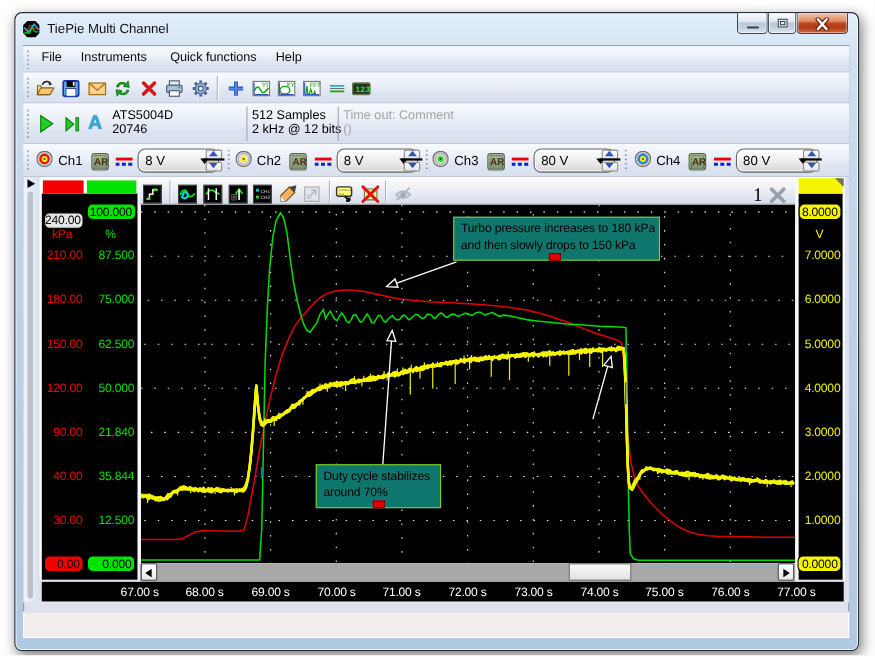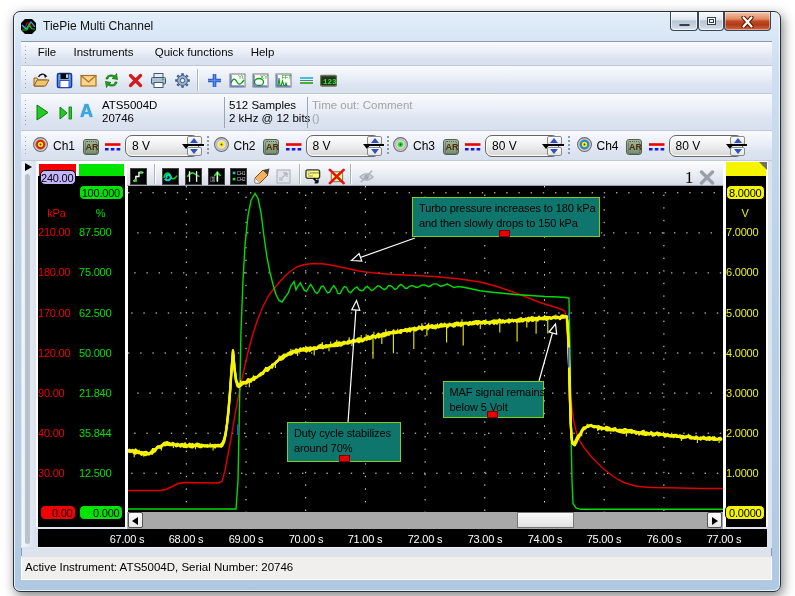--- a/index.html
+++ b/index.html
@@ -25,21 +25,21 @@
  background:linear-gradient(180deg,#aab896 0%,#8ea07a 55%,#7e9168 100%);color:#4a2e14;font-size:9px;font-weight:bold;text-align:center;line-height:14px}
 .arin{display:block;margin:1px;border:1px dotted #3a5a9a;border-radius:2px;line-height:11px}
 .combo{position:absolute;top:135px;width:74px;height:21.5px;border:1px solid #666;border-radius:7px;box-shadow:inset 0 0 0 1px #fff;background:linear-gradient(180deg,#ffffff,#ececec 55%,#d6d6d6);font-size:12px;color:#000;line-height:20px;padding-left:6px}
 .combo .dar{position:absolute;right:8px;top:8px;width:0;height:0;border-left:4px solid transparent;border-right:4px solid transparent;border-top:5px solid #000}
 .spin{position:absolute;top:135.5px;width:15px;height:21px}
 .spin .b{position:absolute;left:0;width:15px;height:9.5px;border:1px solid #8a8a8a;background:linear-gradient(180deg,#fff,#e4e4e4);text-align:center;line-height:7px;overflow:hidden}
 .spin .t{top:0;border-radius:2px}.spin .d{top:11px;border-radius:2px}
 .tri-u{display:inline-block;width:0;height:0;border-left:4px solid transparent;border-right:4px solid transparent;border-bottom:5px solid #3050c8;vertical-align:2.5px}
 .tri-d{display:inline-block;width:0;height:0;border-left:4px solid transparent;border-right:4px solid transparent;border-top:5px solid #3050c8;vertical-align:2.5px}
 .csep{position:absolute;top:136px;width:2px;height:20px;background-image:radial-gradient(circle at 1px 1px,#8b96a8 0.7px,rgba(0,0,0,0) 1px);background-size:2px 4px}
-.axl{position:absolute;height:14px;line-height:14px;font-size:11px;text-align:left;letter-spacing:-0.2px}
+.axl{position:absolute;height:14px;line-height:14px;font-size:11px;text-align:right;letter-spacing:-0.2px}
 .red{color:#f00000}.grn{color:#00e000}.yel{color:#f0f000}
 .axbox{position:absolute;height:15px;line-height:14px;border-radius:5px;font-size:11px;color:#000;text-align:right;padding-right:2.5px;letter-spacing:-0.2px;border:1px solid #000}
 .xlab{position:absolute;top:532px;width:50px;height:14px;line-height:14px;font-size:11px;color:#fff;text-align:center;letter-spacing:-0.2px}
 .pico{position:absolute;top:168px;width:17px;height:17px}
 .blackico{background:#000;border:1px solid #444}
 .callout{position:absolute;background:#0f766e;border:1px solid #84cc16;font-size:11px;line-height:15px;color:#000;padding:3px 0 0 6px;box-shadow:1px 1px 2px rgba(0,0,0,.35);white-space:nowrap;letter-spacing:-0.1px}
 .cmark{position:absolute;bottom:-1px;width:11px;height:7px;background:#e60000;border:1px solid #7a0000}
 .sbtn{position:absolute;top:512px;width:15px;height:16px;background:linear-gradient(180deg,#fff,#e8e8e8);border:1px solid #555;border-radius:2px;text-align:center}
 .sbtn svg{display:block;margin:4px auto 0}
 </style></head>
@@ -455,21 +455,20 @@
         <polygon points="223.5,74.5 233.8,75.1 231.1,67.6" fill="#000" stroke="#fff" stroke-width="1.2"></polygon>
         <line x1="220.0" y1="236.5" x2="228.0" y2="122.5" stroke="#fff" stroke-width="1.2"></line>
         <polygon points="228.5,114.5 223.8,123.7 231.8,124.3" fill="#000" stroke="#fff" stroke-width="1.2"></polygon>
         <line x1="411.0" y1="195.0" x2="425.0" y2="145.0" stroke="#fff" stroke-width="1.2"></line>
         <polygon points="427.5,138.0 421.0,146.0 428.7,148.2" fill="#000" stroke="#fff" stroke-width="1.2"></polygon>
       </svg>
     </div>
 
 <div class="callout" style="left:412px;top:197px;width:188px;height:40px">Turbo pressure increases to 180 kPa<br>and then slowly drops to 150 kPa<div class="cmark" style="left:86px"></div></div>
 <div class="callout" style="left:287px;top:421.5px;width:114px;height:40px">Duty cycle stabilizes<br>around 70%<div class="cmark" style="left:51px"></div></div>
-<div class="callout" style="left:442.5px;top:380.5px;width:101px;height:37px">MAF signal remains<br>below 5 Volt<div class="cmark" style="left:43px"></div></div>
 
 <div class="abs" style="left:127px;top:511.5px;width:596px;height:17px;background:#a8a8a8"></div>
 <div class="sbtn" style="left:127.5px">
       <svg width="6" height="8" viewBox="0 0 6 8">
         <path d="M6 0 L0 4 L6 8 Z" fill="#000"></path>
       </svg>
     </div>
 <div class="sbtn" style="left:707px">
       <svg width="6" height="8" viewBox="0 0 6 8">
         <path d="M0 0 L6 4 L0 8 Z" fill="#000"></path>
@@ -486,21 +485,21 @@
     <div class="xlab" style="left:340px">71.00 s</div>
     <div class="xlab" style="left:400px">72.00 s</div>
     <div class="xlab" style="left:460px">73.00 s</div>
     <div class="xlab" style="left:520px">74.00 s</div>
     <div class="xlab" style="left:579px">75.00 s</div>
     <div class="xlab" style="left:639px">76.00 s</div>
     <div class="xlab" style="left:699px">77.00 s</div>
 
 <div class="axl red" style="left:38px;top:225px;width:37px">210.00</div>
     <div class="axl red" style="left:38px;top:265px;width:37px">180.00</div>
-    <div class="axl red" style="left:38px;top:306px;width:37px">170.00</div>
+    <div class="axl red" style="left:38px;top:306px;width:37px">150.00</div>
     <div class="axl red" style="left:38px;top:346px;width:37px">120.00</div>
     <div class="axl red" style="left:38px;top:386px;width:37px">90.00</div>
     <div class="axl red" style="left:38px;top:426px;width:37px">40.00</div>
     <div class="axl red" style="left:38px;top:466px;width:37px">30.00</div>
     <div class="axl grn" style="left:79px;top:225px;width:43px">87.500</div>
     <div class="axl grn" style="left:79px;top:265px;width:43px">75.000</div>
     <div class="axl grn" style="left:79px;top:306px;width:43px">62.500</div>
     <div class="axl grn" style="left:79px;top:346px;width:43px">50.000</div>
     <div class="axl grn" style="left:79px;top:386px;width:43px">21.840</div>
     <div class="axl grn" style="left:79px;top:426px;width:43px">35.844</div>
@@ -508,22 +507,21 @@
     <div class="axl yel" style="left:726px;top:225px;width:38px">7.0000</div>
     <div class="axl yel" style="left:726px;top:265px;width:38px">6.0000</div>
     <div class="axl yel" style="left:726px;top:306px;width:38px">5.0000</div>
     <div class="axl yel" style="left:726px;top:346px;width:38px">4.0000</div>
     <div class="axl yel" style="left:726px;top:386px;width:38px">3.0000</div>
     <div class="axl yel" style="left:726px;top:426px;width:38px">2.0000</div>
     <div class="axl yel" style="left:726px;top:466px;width:38px">1.0000</div>
     <div class="axl red" style="left:38px;top:206px;width:37px;text-align:center">kPa</div>
     <div class="axl grn" style="left:79px;top:206px;width:43px;text-align:center">%</div>
     <div class="axl yel" style="left:726px;top:206px;width:38px;text-align:center">V</div>
-<div class="axbox" style="left:40px;top:170px;width:36px;background:#c4b5fd">240.00</div>
+<div class="axbox" style="left:40px;top:193px;width:36px;background:#e5e5e5">240.00</div>
 <div class="axbox" style="left:78.5px;top:185px;width:45px;background:#00e400">100.000</div>
 <div class="axbox" style="left:40px;top:504.5px;width:36px;background:#f50000">0.00</div>
 <div class="axbox" style="left:79px;top:504.5px;width:44px;background:#00e400">0.000</div>
 <div class="axbox" style="left:726px;top:185px;width:39px;background:#f5f500">8.0000</div>
 <div class="axbox" style="left:725px;top:504.5px;width:40px;background:#f5f500">0.0000</div>
 
 <div class="abs" style="left:21px;top:556px;width:751px;height:24px;background:#f0efed;border:1px solid #fff;border-top:1px solid #e2e0dd"></div>
-<div class="abs" style="left:25px;top:561px;font-size:11.5px;color:#000">Active Instrument: ATS5004D, Serial Number: 20746</div>
 
 </div>
 </body></html>

